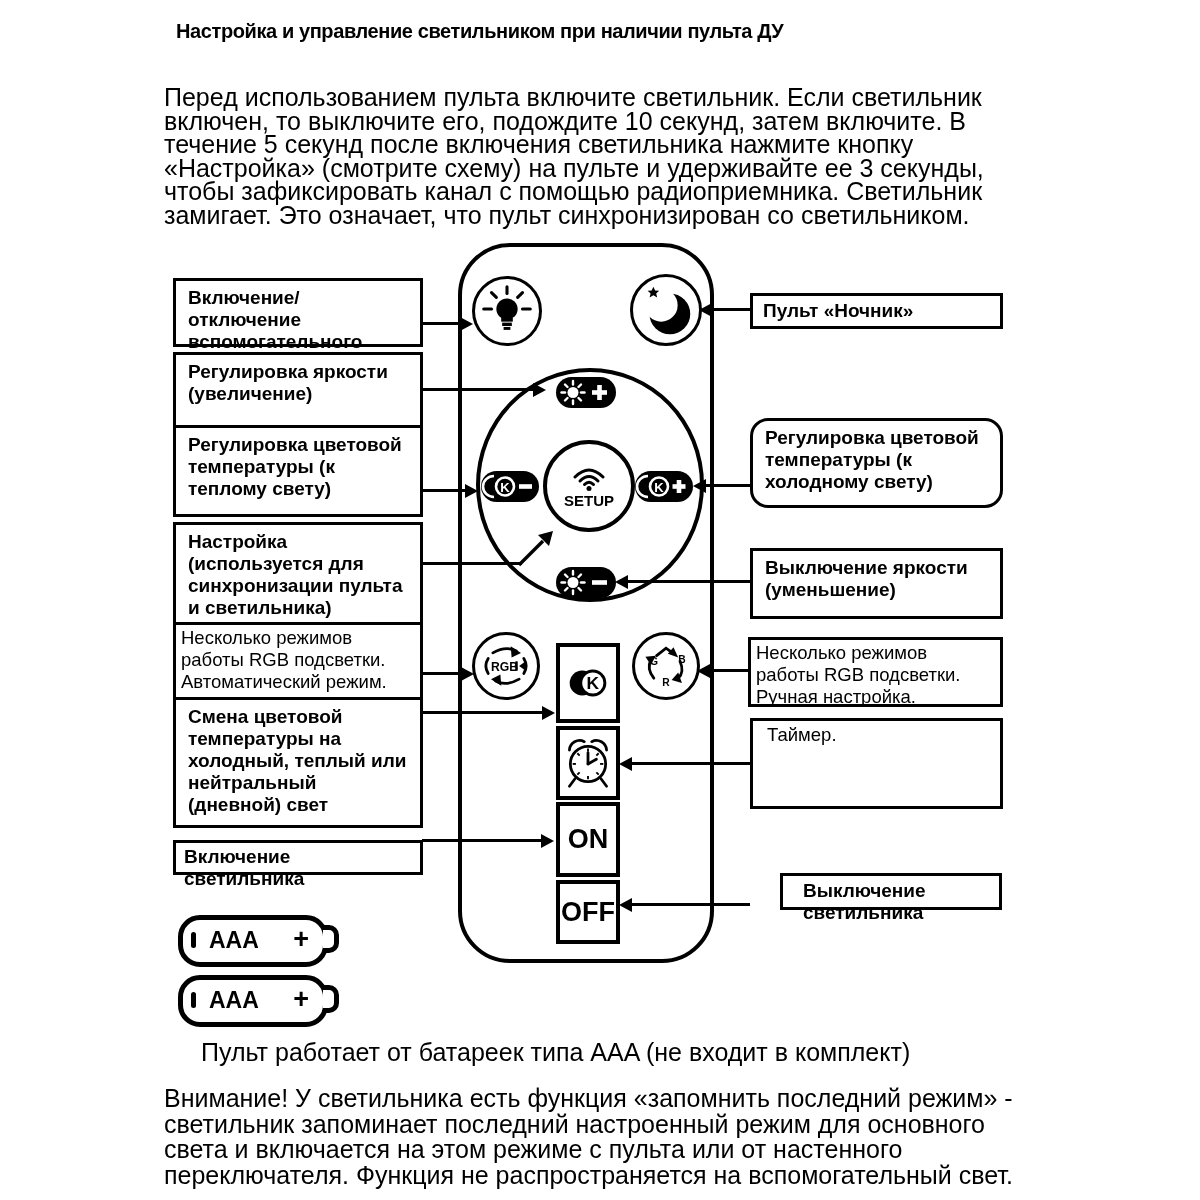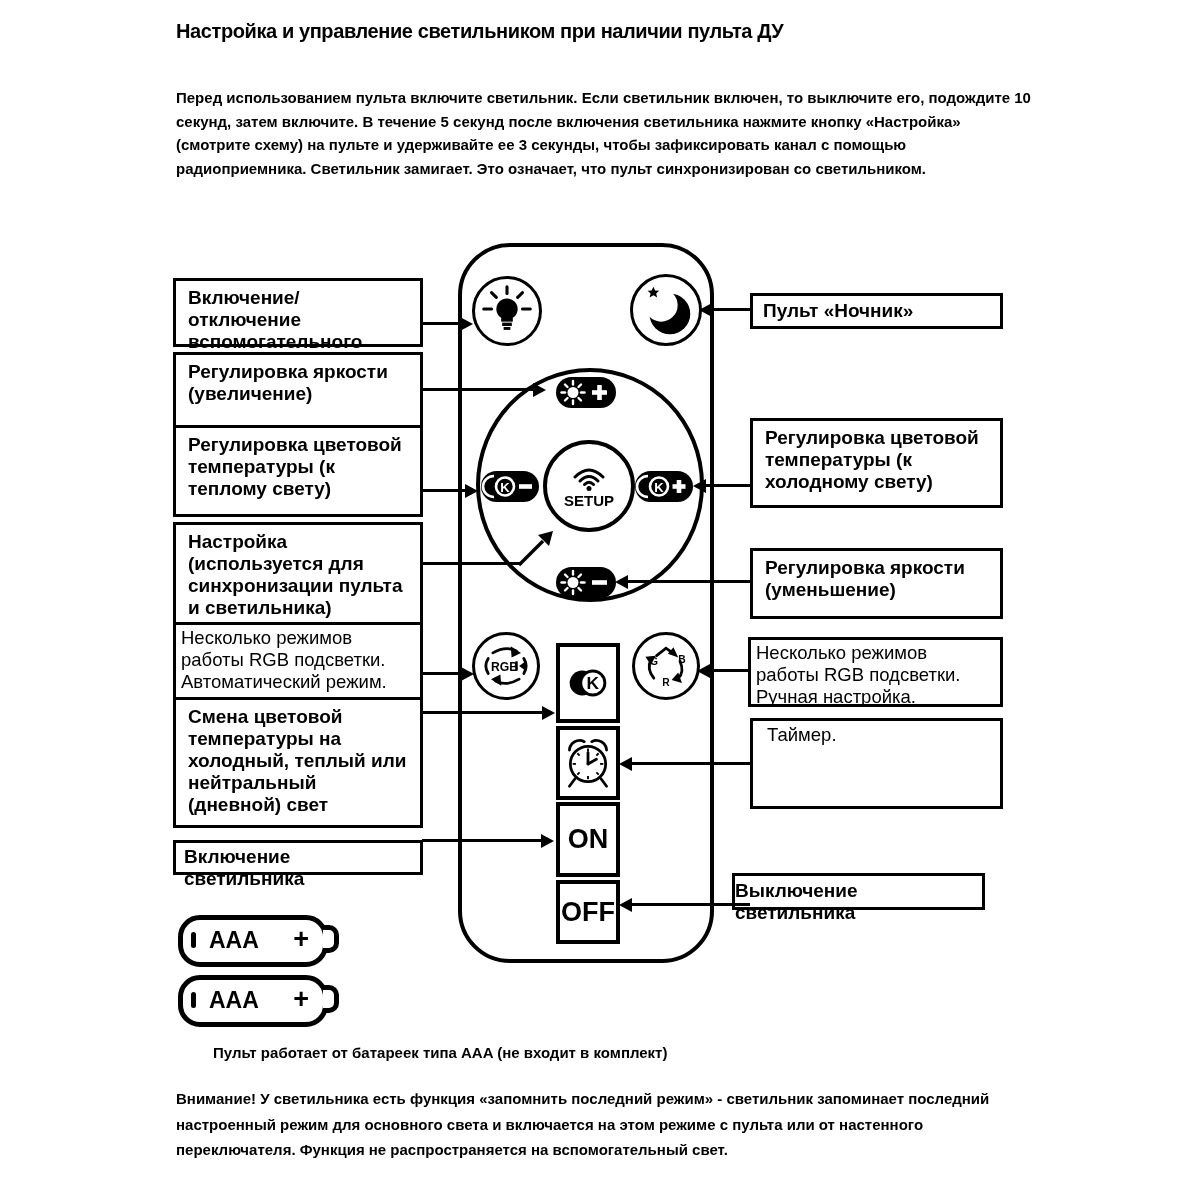--- a/index.html
+++ b/index.html
@@ -1,20 +1,20 @@
 <!DOCTYPE html>
 <html><head>
 <meta charset="utf-8">
 <style>
   html,body{margin:0;padding:0;background:#fff;}
   body{width:1200px;height:1200px;position:relative;overflow:hidden;
        font-family:"Liberation Sans","DejaVu Sans",sans-serif;color:#000;}
   .abs{position:absolute;box-sizing:border-box;}
   .title{position:absolute;left:176px;top:20px;width:860px;font-size:20px;font-weight:bold;letter-spacing:-0.4px;}
-  .para{position:absolute;left:176px;width:862px;font-size:15px;font-weight:bold;line-height:23.5px;}
+  .para{position:absolute;left:164px;width:862px;font-size:25px;font-weight:normal;line-height:23.5px;}
   .callout{position:absolute;border:3px solid #000;background:#fff;font-weight:bold;
            font-size:19px;line-height:22px;padding:6px 12px;box-sizing:border-box;}
   .callout.regular{font-weight:normal;font-size:18.5px;line-height:22px;padding:2px 5px;}
   .hline{position:absolute;height:3px;background:#000;}
   .arrow-r{position:absolute;width:0;height:0;border-top:7px solid transparent;
            border-bottom:7px solid transparent;border-left:13px solid #000;}
   .arrow-l{position:absolute;width:0;height:0;border-top:7px solid transparent;
            border-bottom:7px solid transparent;border-right:13px solid #000;}
   .remote{position:absolute;left:458px;top:243px;width:256px;height:720px;
           border:4px solid #000;border-radius:52px;background:#fff;box-sizing:border-box;}
@@ -212,25 +212,25 @@
 
 <div class="callout" style="left:173px;top:278px;width:250px;height:69px;">Включение/отключение вспомогательного света</div>
 <div class="callout" style="left:173px;top:352px;width:250px;height:76px;">Регулировка яркости (увеличение)</div>
 <div class="callout" style="left:173px;top:425px;width:250px;height:92px;">Регулировка цветовой температуры (к теплому свету)</div>
 <div class="callout" style="left:173px;top:522px;width:250px;height:103px;">Настройка (используется для синхронизации пульта и светильника)</div>
 <div class="callout regular" style="left:173px;top:622px;width:250px;height:88px;">Несколько режимов работы RGB подсветки. Автоматический режим.</div>
 <div class="callout" style="left:173px;top:697px;width:250px;height:131px;">Смена цветовой температуры на холодный, теплый или нейтральный (дневной) свет</div>
 <div class="callout" style="left:173px;top:840px;width:250px;height:35px;padding:3px 8px;">Включение светильника</div>
 
 <div class="callout" style="left:750px;top:293px;width:253px;height:36px;padding:4px 10px;">Пульт «Ночник»</div>
-<div class="callout" style="left:750px;top:418px;width:253px;height:90px;">Регулировка цветовой температуры (к холодному свету)</div>
-<div class="callout" style="left:750px;top:548px;width:253px;height:71px;">Регулировка яркости (уменьшение)</div>
+<div class="callout" style="left:750px;top:418px;width:253px;height:90px;border-radius:18px;">Регулировка цветовой температуры (к холодному свету)</div>
+<div class="callout" style="left:750px;top:548px;width:253px;height:71px;">Выключение яркости (уменьшение)</div>
 <div class="callout regular" style="left:748px;top:637px;width:255px;height:70px;">Несколько режимов работы RGB подсветки. Ручная настройка.</div>
 <div class="callout regular" style="left:750px;top:718px;width:253px;height:91px;padding:3px 14px;">Таймер.</div>
-<div class="callout" style="left:732px;top:873px;width:253px;height:37px;padding:4px 0;">Выключение светильника</div>
+<div class="callout" style="left:780px;top:873px;width:222px;height:37px;padding:4px 20px;">Выключение светильника</div>
 
 <div class="hline" style="left:422px;top:322px;width:46px;"></div>
 <div class="arrow-r" style="left:460px;top:316.5px;"></div>
 
 <div class="hline" style="left:422px;top:388px;width:112px;"></div>
 <div class="arrow-r" style="left:533px;top:382.5px;"></div>
 
 <div class="hline" style="left:422px;top:489px;width:45px;"></div>
 <div class="arrow-r" style="left:465px;top:483.5px;"></div>
 

